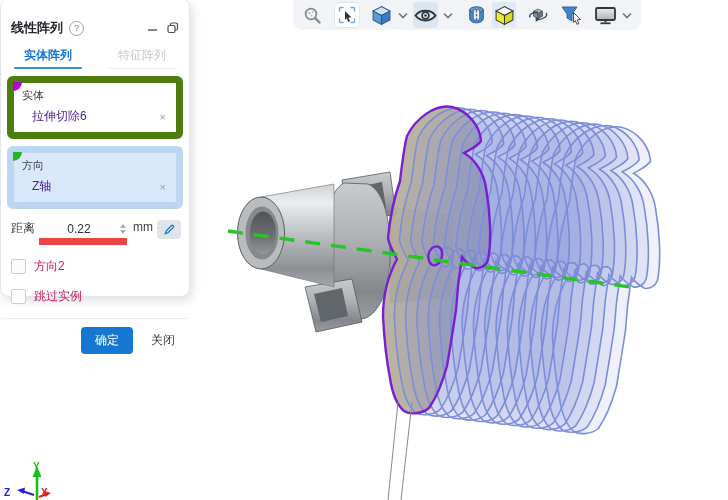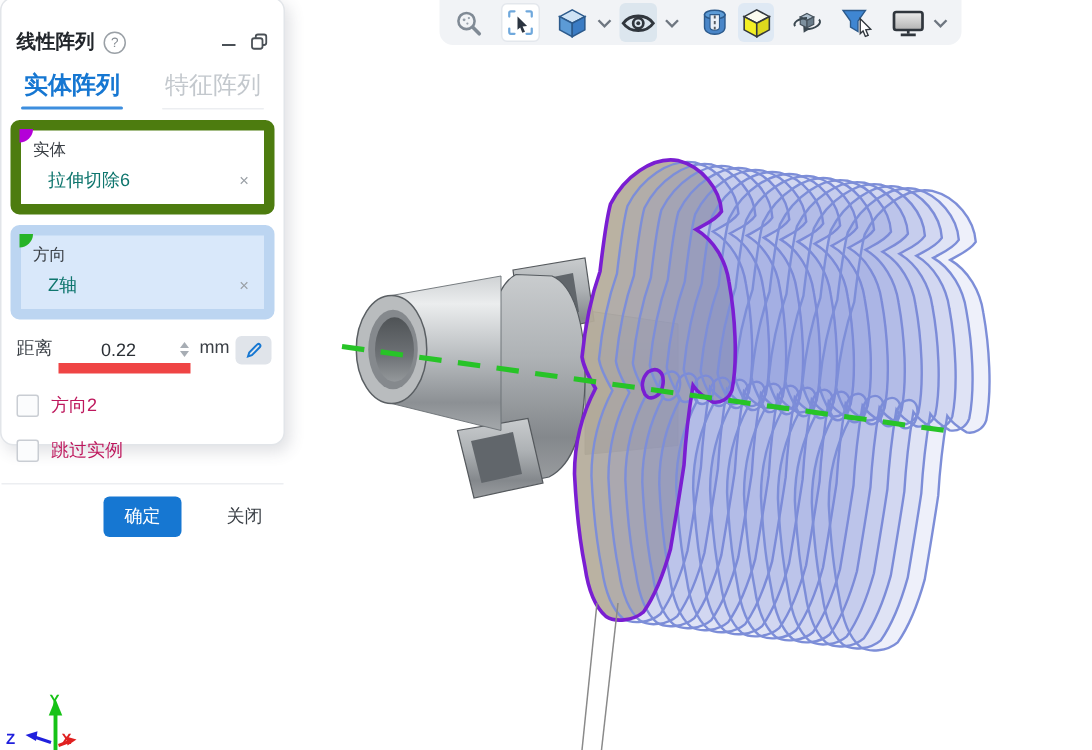--- a/index.html
+++ b/index.html
@@ -30,49 +30,49 @@
     background:#ffffff;border:1px solid #e2e5e9;border-radius:9px;
     box-shadow:3px 4px 10px rgba(60,70,85,.16);box-sizing:border-box;
     color:#2b3036;
   }
   .panel-header{display:flex;align-items:center;padding:20px 10px 2px 10px;}
   .panel-title{font-size:13px;font-weight:bold;color:#22262b;}
   .help-icon{width:13px;height:13px;border-radius:50%;border:1px solid #9aa0a6;color:#858b92;
     font-size:9px;line-height:13px;text-align:center;margin-left:6px;}
   .win-controls{margin-left:auto;display:flex;align-items:center;gap:9px;}
   .tabs{display:flex;margin-top:4px;}
-  .tab{flex:1;text-align:center;font-size:16px;padding:4px 0 5px 0;position:relative;cursor:default;}
+  .tab{flex:1;text-align:center;font-size:12px;padding:4px 0 5px 0;position:relative;cursor:default;}
   .tab .tab-underline{position:absolute;left:14%;right:14%;bottom:0;height:2px;border-radius:2px;}
   .tab.active{color:#1677d2;font-weight:bold;}
   .tab.active .tab-underline{background:#3d8ede;}
   .tab.inactive{color:#c3c8cd;}
   .tab.inactive .tab-underline{background:#eceef1;height:1px;}
   .card{position:relative;margin:7px 6px 0 6px;border:7px solid #4d7c0f;border-radius:6px;
     padding:5px 8px 7px 8px;background:#fff;}
   .card.hl{background:#d9e8fa;border-color:#bcd5f1;}
   .corner-mark{position:absolute;left:-1px;top:-1px;width:9px;height:9px;border-radius:0 0 9px 0;}
   .card-label{font-size:11px;color:#3a3f45;}
   .card-valuerow{display:flex;align-items:center;margin-top:5px;}
-  .card-value{font-size:12px;color:#0f766e;padding-left:10px;flex:1;}
+  .card-value{font-size:12px;color:#4c1d95;padding-left:10px;flex:1;}
   .clear-x{font-size:11px;color:#9aa0a6;padding-right:2px;}
   .fieldrow{display:flex;padding:0 8px 0 10px;margin-top:11px;}
   .fieldrow .flabel{font-size:12px;color:#3a3f45;white-space:nowrap;}
   .inputzone{flex:1;display:flex;align-items:center;border-bottom:7px solid #ef4444;margin:0 4px;height:18px;}
   .inputzone .ivalue{flex:1;text-align:center;font-size:12px;color:#2b3036;}
   .spin{display:flex;flex-direction:column;gap:2px;align-items:center;padding:0 1px;}
   .spin i{width:0;height:0;border-left:3.5px solid transparent;border-right:3.5px solid transparent;display:block;}
   .spin .up{border-bottom:4px solid #a7adb4;}
   .spin .dn{border-top:4px solid #a7adb4;}
   .unit{font-size:12px;color:#3a3f45;margin:0 4px 0 2px;}
   .pencil-btn{width:24px;height:19px;background:#e0e4ea;border-radius:4px;display:flex;align-items:center;justify-content:center;}
   .cbrow{display:flex;align-items:center;margin:13px 0 0 10px;}
   .checkbox{width:13px;height:13px;border:1px solid #c9cdd3;border-radius:2px;background:#fbfcfd;}
   .cblabel{font-size:12px;color:#be185d;margin-left:8px;}
   .divider{border-top:1px solid #eceef1;margin:13px 0 0 0;}
-  .footer{display:flex;align-items:center;justify-content:flex-end;padding:8px 12px 0 0;gap:28px;margin-left:44px;}
+  .footer{display:flex;align-items:center;justify-content:flex-end;padding:8px 12px 0 0;gap:16px;margin-left:44px;}
   .ok-btn{background:#1677d2;color:#fff;font-size:12px;border:none;border-radius:4px;padding:5px 14px;font-family:inherit;}
   .close-btn{background:none;border:none;font-size:12px;color:#3a3f45;font-family:inherit;padding:4px 2px;}
 </style>
 </head>
 <body>
 
 <svg id="viewport" viewBox="0 0 728 500" xmlns="http://www.w3.org/2000/svg">
   <defs>
     <linearGradient id="tubeGrad" x1="0" y1="0" x2="0" y2="1">
       <stop offset="0" stop-color="#cfd2d4"></stop>

